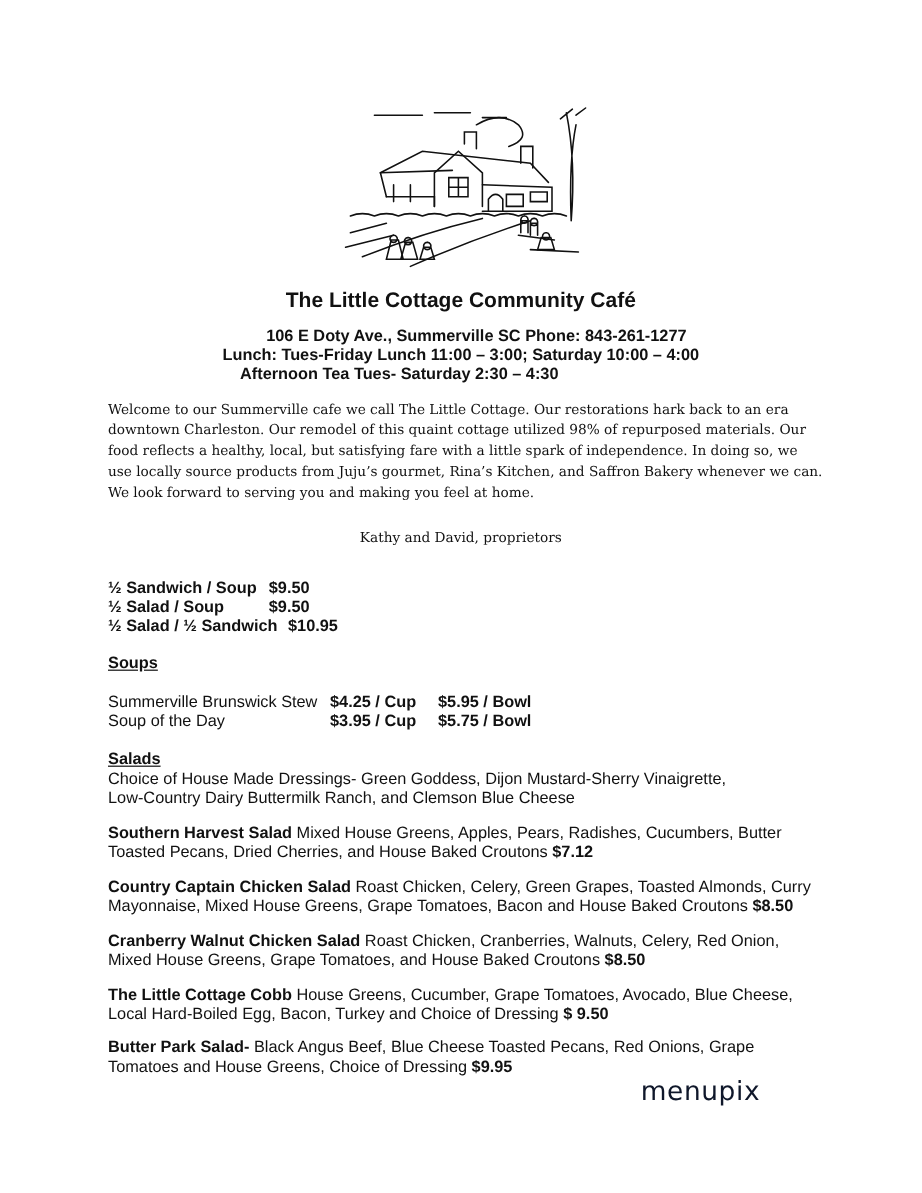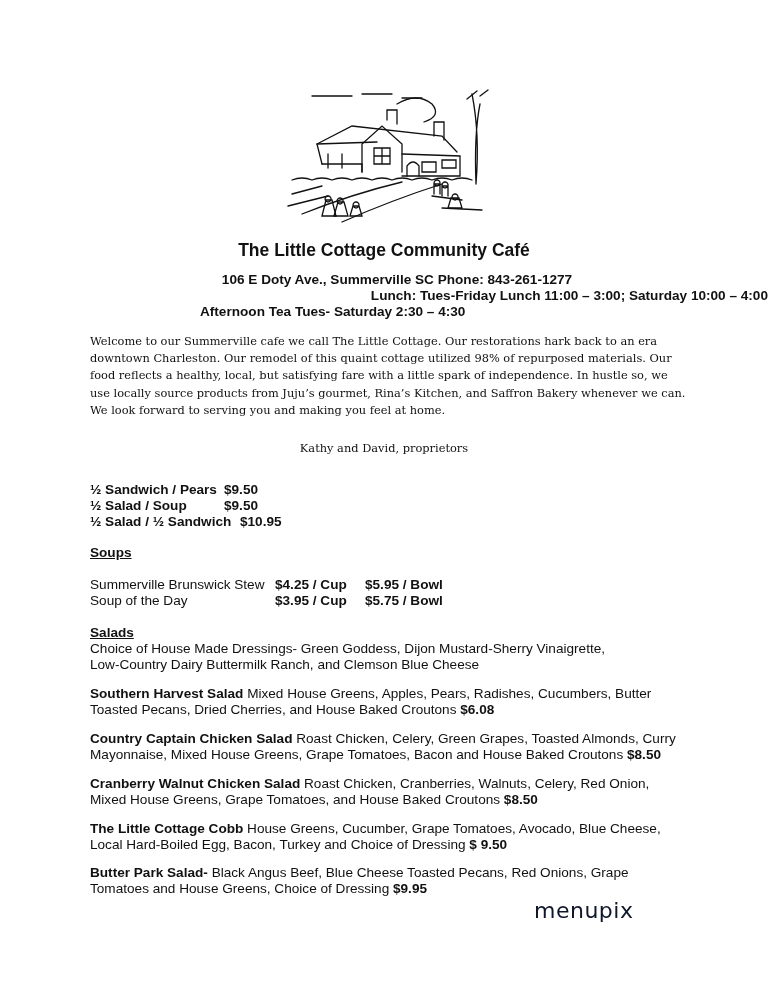--- a/index.html
+++ b/index.html
@@ -7,21 +7,21 @@
   .page { position: absolute; left: 0; top: 0; width: 768px; height: 994px; }
 
   .illustration { position: absolute; left: 282px; top: 84px; width: 220px; height: 142px; }
 
   .title { position: absolute; left: 0; width: 768px; top: 240px; text-align: center;
     font-family: "Liberation Sans", sans-serif; font-weight: bold; font-size: 17.5px; }
 
   .addr { position: absolute; left: 0; width: 768px; text-align: center;
     font-family: "Liberation Sans", sans-serif; font-weight: bold; font-size: 13.6px; line-height: 16px; }
   .addr.l1 { top: 272px; padding-left: 26px; box-sizing: border-box; }
-  .addr.l2 { top: 288px; padding-left: 0px; box-sizing: border-box; text-align: right; }
+  .addr.l2 { top: 288px; padding-left: 0px; box-sizing: border-box; }
   .addr.l3 { top: 304px; left: 200px; width: auto; text-align: left; }
 
   .welcome { position: absolute; left: 90px; top: 333px; width: 650px;
     font-family: "DejaVu Serif", "Liberation Serif", serif; font-size: 11.4px; line-height: 17.2px; }
   .welcome span { display: block; white-space: nowrap; }
   .signoff { position: absolute; left: 0; width: 768px; top: 441px; text-align: center;
     font-family: "DejaVu Serif", "Liberation Serif", serif; font-size: 11.4px; }
 
   .sans { font-family: "Liberation Sans", sans-serif; font-size: 13.6px; }
   .combo { position: absolute; left: 90px; top: 482px; line-height: 16px; font-weight: bold; }
@@ -96,29 +96,29 @@
   </svg>
 
   <div class="title">The Little Cottage Community Café</div>
   <div class="addr l1">106 E Doty Ave., Summerville SC Phone: 843-261-1277</div>
   <div class="addr l2">Lunch: Tues-Friday Lunch 11:00 – 3:00; Saturday 10:00 – 4:00</div>
   <div class="addr l3">Afternoon Tea  Tues- Saturday 2:30 – 4:30</div>
 
   <div class="welcome">
     <span>Welcome to our Summerville cafe we call The Little Cottage. Our restorations hark back to an era</span>
     <span>downtown Charleston. Our remodel of this quaint cottage utilized 98% of repurposed materials. Our</span>
-    <span>food reflects a healthy, local, but satisfying fare with a little spark of independence. In hustle so, we</span>
+    <span>food reflects a healthy, local, but satisfying fare with a little spark of independence. In doing so, we</span>
     <span>use locally source products from Juju’s gourmet, Rina’s Kitchen, and Saffron Bakery whenever we can.</span>
     <span>We look forward to serving you and making you feel at home.</span>
   </div>
   <div class="signoff">Kathy and David, proprietors</div>
 
   <div class="combo sans">
     <div class="row">
-      <span class="n1">½ Sandwich / Pears</span>
+      <span class="n1">½ Sandwich / Soup</span>
       <span>$9.50</span>
     </div>
     <div class="row">
       <span class="n1">½ Salad / Soup</span>
       <span>$9.50</span>
     </div>
     <div class="row">
       <span class="n3">½ Salad / ½ Sandwich</span>
       <span>$10.95</span>
     </div>
@@ -140,21 +140,21 @@
   </div>
 
   <div class="heading salads-h">Salads</div>
   <div class="dressings sans">
     <span style="display:block;white-space:nowrap">Choice of House Made Dressings- Green Goddess, Dijon Mustard-Sherry Vinaigrette,</span>
     <span style="display:block;white-space:nowrap">Low-Country Dairy Buttermilk Ranch, and Clemson Blue Cheese</span>
   </div>
 
   <div class="item" style="top:686px">
     <span class="l"><b>Southern Harvest Salad</b><span> Mixed House Greens, Apples, Pears, Radishes, Cucumbers, Butter</span></span>
-    <span class="l"><span>Toasted Pecans, Dried Cherries, and House Baked Croutons </span><b>$6.08</b></span>
+    <span class="l"><span>Toasted Pecans, Dried Cherries, and House Baked Croutons </span><b>$7.12</b></span>
   </div>
 
   <div class="item" style="top:731px">
     <span class="l"><b>Country Captain Chicken Salad</b><span> Roast Chicken, Celery, Green Grapes, Toasted Almonds, Curry</span></span>
     <span class="l"><span>Mayonnaise, Mixed House Greens, Grape Tomatoes, Bacon and House Baked Croutons </span><b>$8.50</b></span>
   </div>
 
   <div class="item" style="top:776px">
     <span class="l"><b>Cranberry Walnut Chicken Salad</b><span> Roast Chicken, Cranberries, Walnuts, Celery, Red Onion,</span></span>
     <span class="l"><span>Mixed House Greens, Grape Tomatoes, and House Baked Croutons </span><b>$8.50</b></span>

